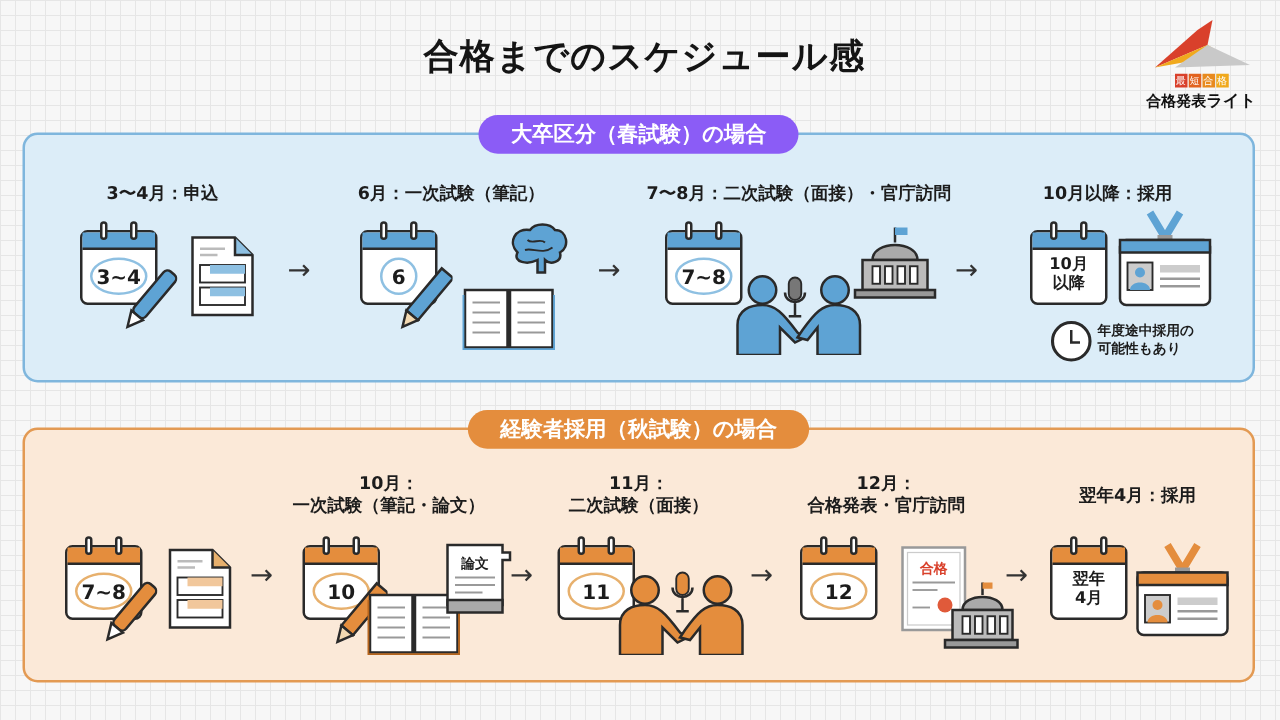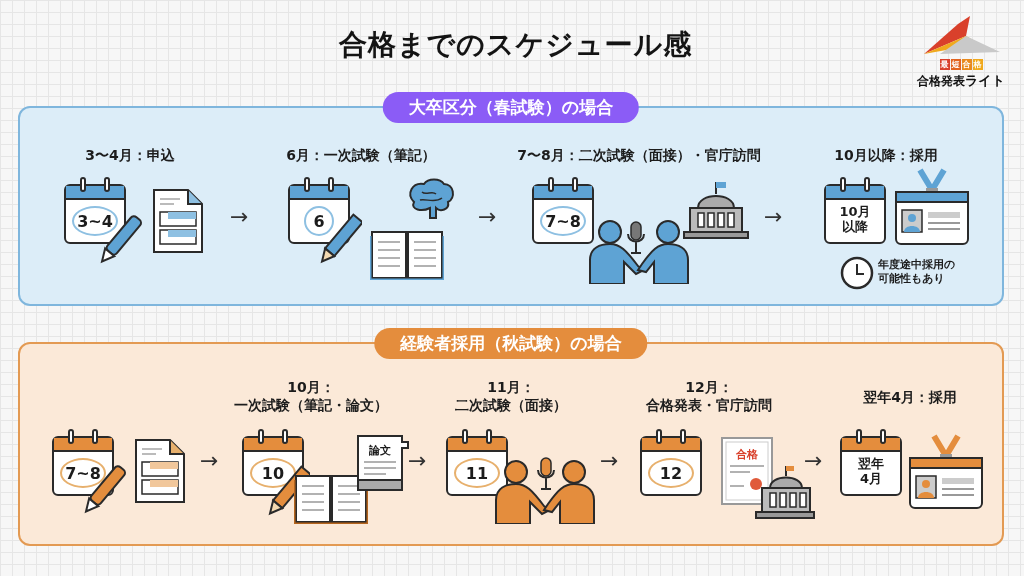--- a/index.html
+++ b/index.html
@@ -9,21 +9,21 @@
     background-color:#f7f7f7;
     background-image:
       linear-gradient(#e6e6e6 1px, transparent 1px),
       linear-gradient(90deg,#e6e6e6 1px, transparent 1px);
     background-size:12px 12px;
     position:relative;color:#1c1c1c;
   }
   .title{position:absolute;left:7px;right:0;top:26px;text-align:center;font-size:28px;font-weight:bold;letter-spacing:1px;color:#141414;}
   .logo{position:absolute;left:906px;top:14px;width:110px;height:80px;}
   .logo svg{position:absolute;left:14px;top:0;}
-  .logo .badge{position:absolute;left:0;right:0;top:45px;text-align:center;font-size:8px;font-weight:bold;}
+  .logo .badge{position:absolute;left:0;right:0;top:45px;text-align:center;font-size:8px;font-weight:normal;}
   .logo .badge span{display:inline-block;padding:0 1px;margin:0 0.5px;color:#fff;}
   .logo .name{position:absolute;left:0;right:0;top:58px;text-align:center;font-size:12px;font-weight:bold;color:#111;}
   .logo .name b{color:#111;font-size:13px;}
 
   .panel{position:absolute;left:18px;width:986px;border-radius:12px;border:2px solid;}
   .panel.blue{top:106px;height:200px;background:#dcedf8;border-color:#7fb6dd;}
   .panel.orange{top:342px;height:204px;background:#fbe9d8;border-color:#e39a53;}
   .pill{position:absolute;top:-16px;left:50%;transform:translateX(-50%);padding:4px 26px;border-radius:18px;color:#fff;font-size:17px;font-weight:bold;white-space:nowrap;}
   .blue .pill{background:#8b5cf6;}
   .orange .pill{background:#e48d3d;}

